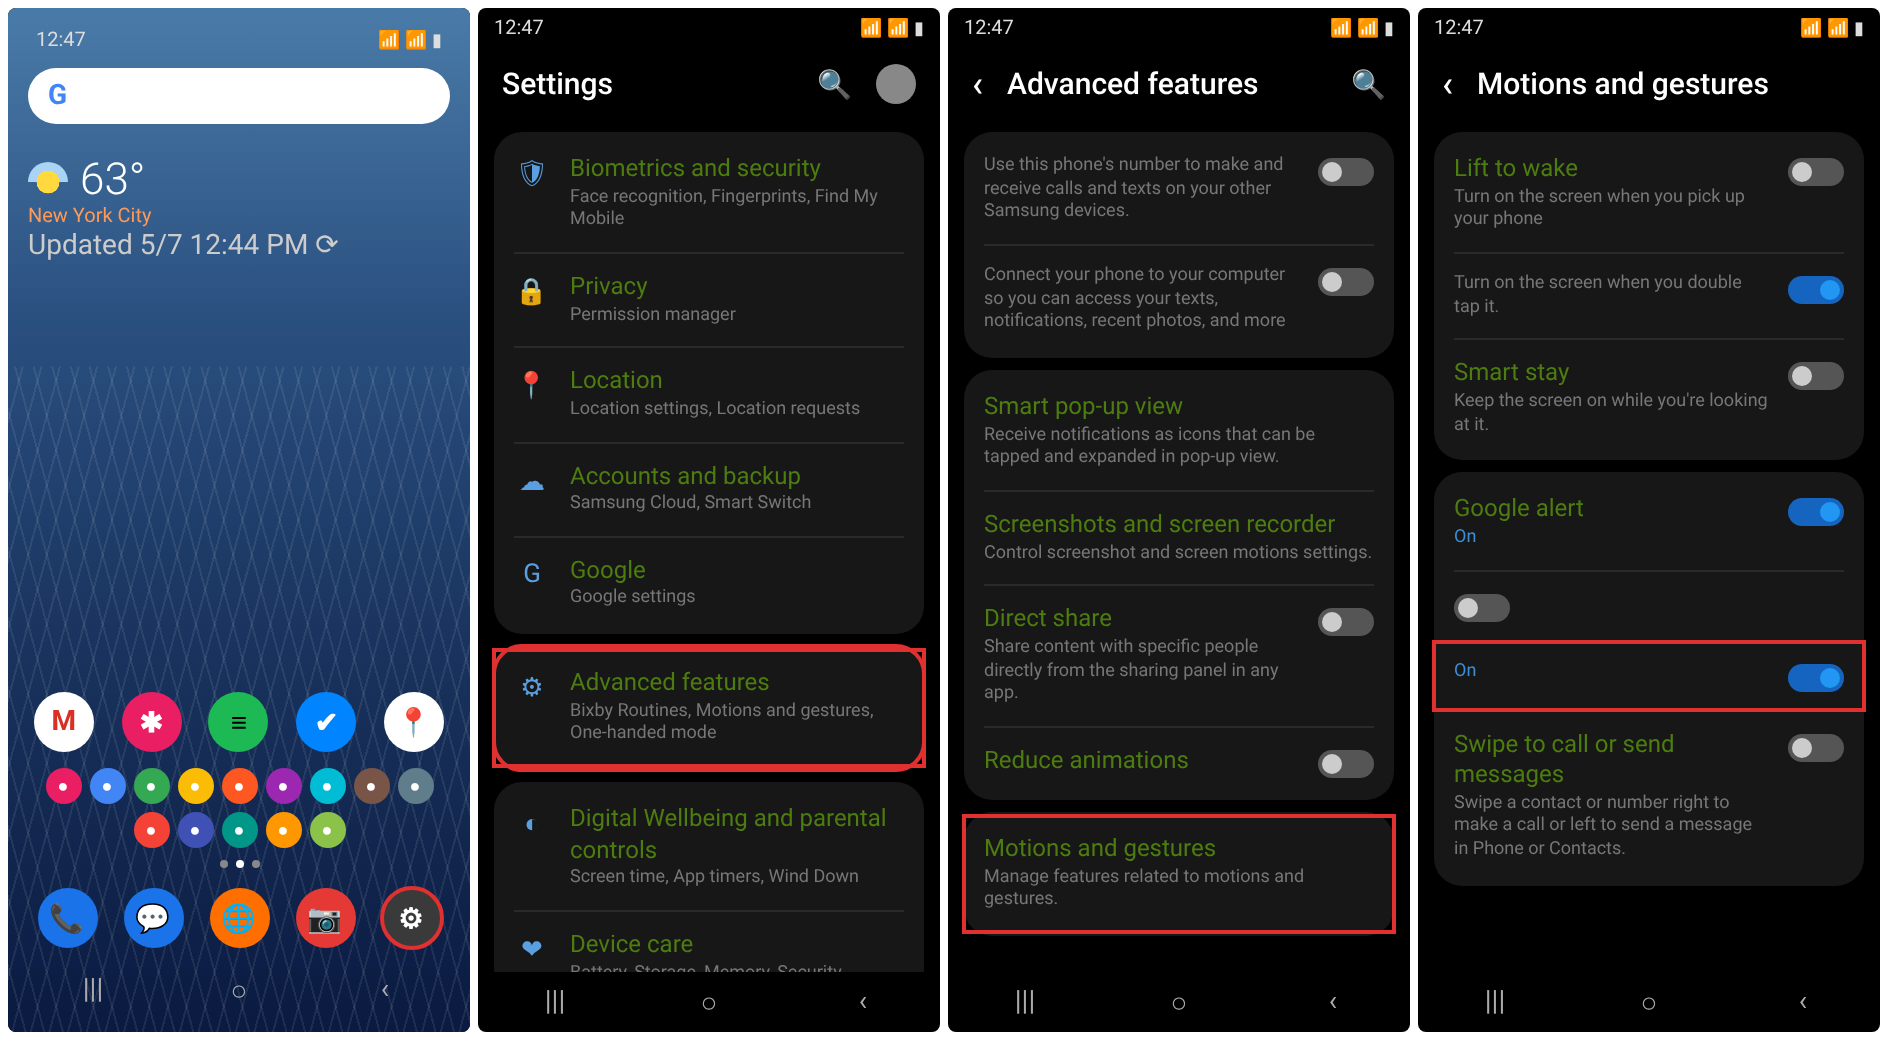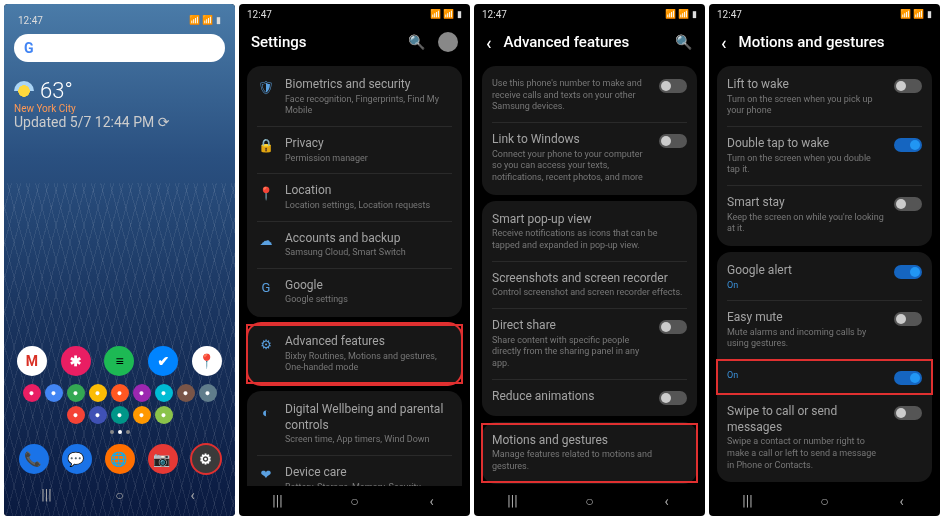--- a/index.html
+++ b/index.html
@@ -39,21 +39,21 @@
 .pager-dots span{width:4px;height:4px;border-radius:50%;background:#888}
 .pager-dots span.active{background:#fff}
 .dock{display:flex;justify-content:space-around;padding:4px 2px;margin-bottom:2px}
 .highlight-red{outline:2px solid #e03030;outline-offset:-1px}
 
 
 .section{background:#171717;border-radius:14px;margin:6px 2px;padding:2px 0}
 .row{display:flex;align-items:flex-start;padding:9px 10px;gap:10px}
 .row-icon{width:18px;height:18px;display:flex;align-items:center;justify-content:center;color:#5aa0e0;font-size:13px;flex-shrink:0;margin-top:1px}
 .row-body{flex:1;min-width:0}
-.row-title{font-size:12px;color:#a3a3a3;line-height:1.3}
+.row-title{font-size:12px;color:#4d7c0f;line-height:1.3}
 .row-sub{font-size:9px;color:#777;line-height:1.3;margin-top:1px}
 .row-sub.on{color:#3a8fd8}
 .toggle{width:28px;height:14px;border-radius:8px;background:#555;position:relative;flex-shrink:0;margin-top:2px}
 .toggle::after{content:"";position:absolute;width:10px;height:10px;border-radius:50%;background:#ccc;top:2px;left:2px}
 .toggle.on{background:#1565c0}
 .toggle.on::after{background:#2196f3;left:16px}
 .avatar{width:20px;height:20px;border-radius:50%;background:#888}
 .hr{height:1px;background:#2a2a2a;margin:0 10px}
 </style>
 </head>
@@ -221,38 +221,37 @@
       <div class="section">
         <div class="row">
           <div class="row-body">
             <div class="row-sub">Use this phone's number to make and receive calls and texts on your other Samsung devices.</div>
           </div>
           <div class="toggle"></div>
         </div>
         <div class="hr"></div>
         <div class="row">
           <div class="row-body">
-            <div class="row-title">Link to Windows</div>
             <div class="row-sub">Connect your phone to your computer so you can access your texts, notifications, recent photos, and more</div>
           </div>
           <div class="toggle"></div>
         </div>
       </div>
       <div class="section">
         <div class="row">
           <div class="row-body">
             <div class="row-title">Smart pop-up view</div>
             <div class="row-sub">Receive notifications as icons that can be tapped and expanded in pop-up view.</div>
           </div>
         </div>
         <div class="hr"></div>
         <div class="row">
           <div class="row-body">
             <div class="row-title">Screenshots and screen recorder</div>
-            <div class="row-sub">Control screenshot and screen recorder effects.</div>
+            <div class="row-sub">Control screenshot and screen motions settings.</div>
           </div>
         </div>
         <div class="hr"></div>
         <div class="row">
           <div class="row-body">
             <div class="row-title">Direct share</div>
             <div class="row-sub">Share content with specific people directly from the sharing panel in any app.</div>
           </div>
           <div class="toggle"></div>
         </div>
@@ -294,21 +293,20 @@
         <div class="row">
           <div class="row-body">
             <div class="row-title">Lift to wake</div>
             <div class="row-sub">Turn on the screen when you pick up your phone</div>
           </div>
           <div class="toggle"></div>
         </div>
         <div class="hr"></div>
         <div class="row">
           <div class="row-body">
-            <div class="row-title">Double tap to wake</div>
             <div class="row-sub">Turn on the screen when you double tap it.</div>
           </div>
           <div class="toggle on"></div>
         </div>
         <div class="hr"></div>
         <div class="row">
           <div class="row-body">
             <div class="row-title">Smart stay</div>
             <div class="row-sub">Keep the screen on while you're looking at it.</div>
           </div>
@@ -318,24 +316,20 @@
       <div class="section">
         <div class="row">
           <div class="row-body">
             <div class="row-title">Google alert</div>
             <div class="row-sub on">On</div>
           </div>
           <div class="toggle on"></div>
         </div>
         <div class="hr"></div>
         <div class="row">
-          <div class="row-body">
-            <div class="row-title">Easy mute</div>
-            <div class="row-sub">Mute alarms and incoming calls by using gestures.</div>
-          </div>
           <div class="toggle"></div>
         </div>
         <div class="hr"></div>
         <div class="row highlight-red">
           <div class="row-body">
             <div class="row-sub on">On</div>
           </div>
           <div class="toggle on"></div>
         </div>
         <div class="hr"></div>

